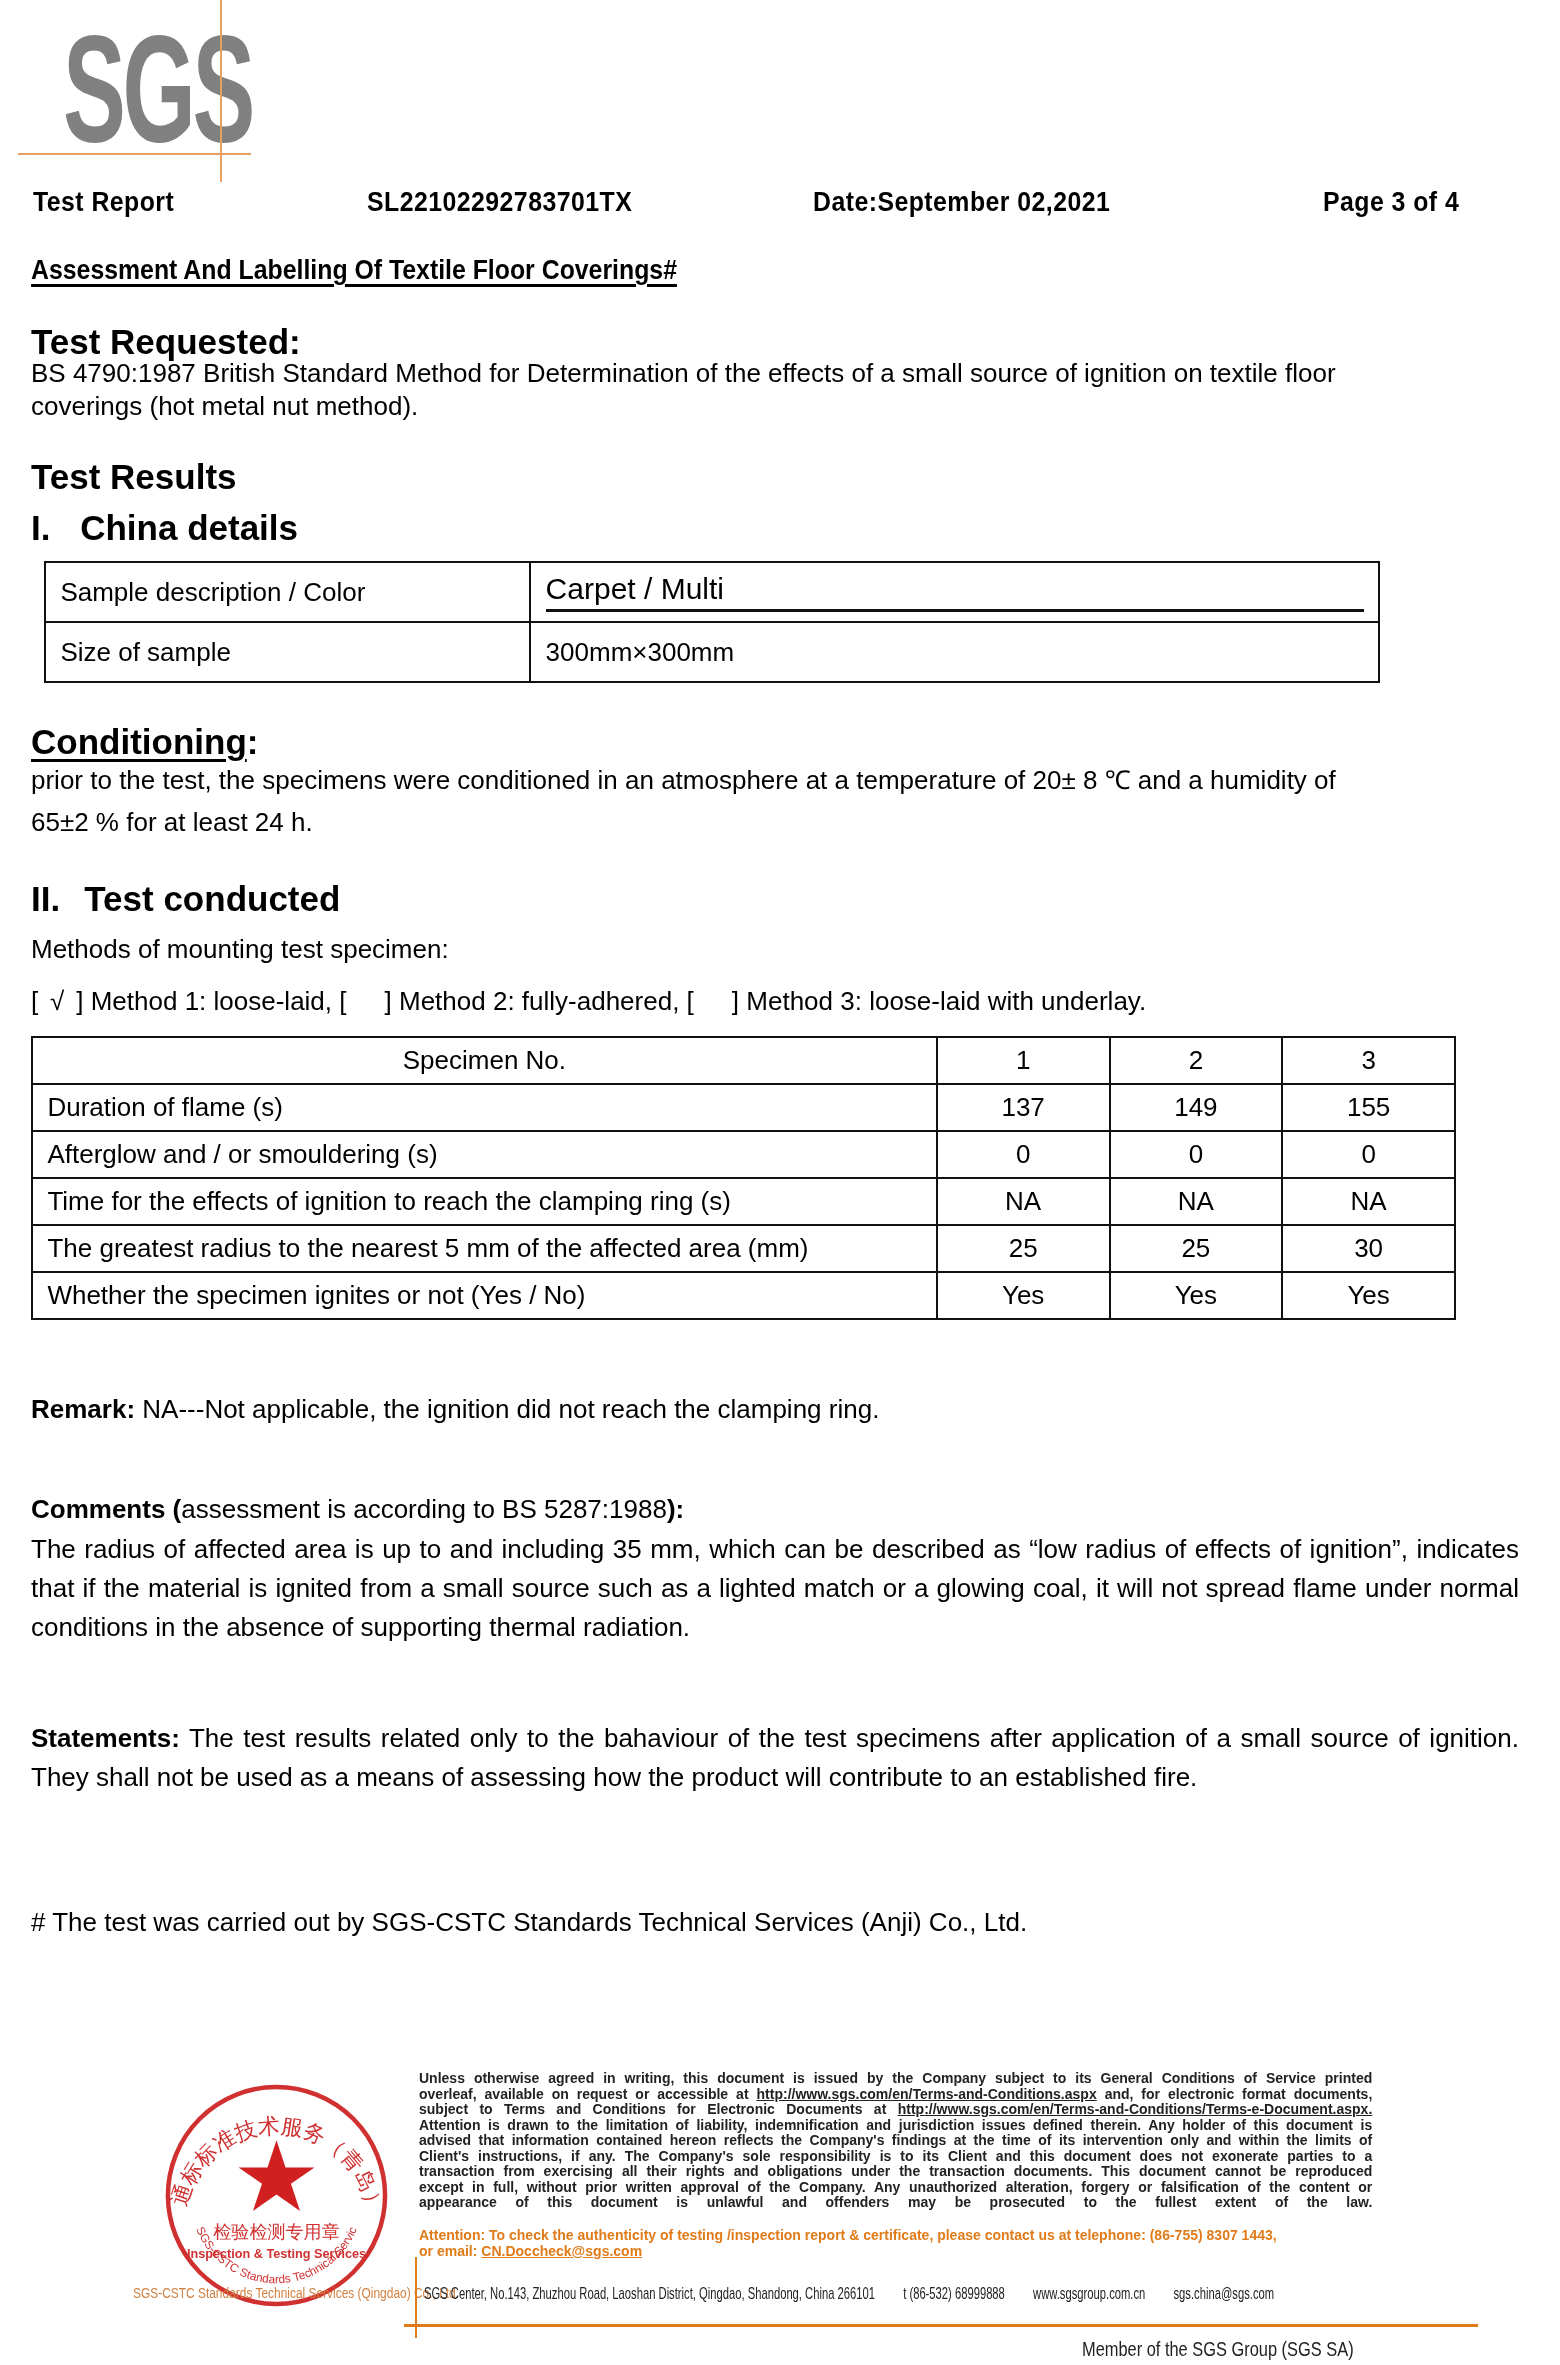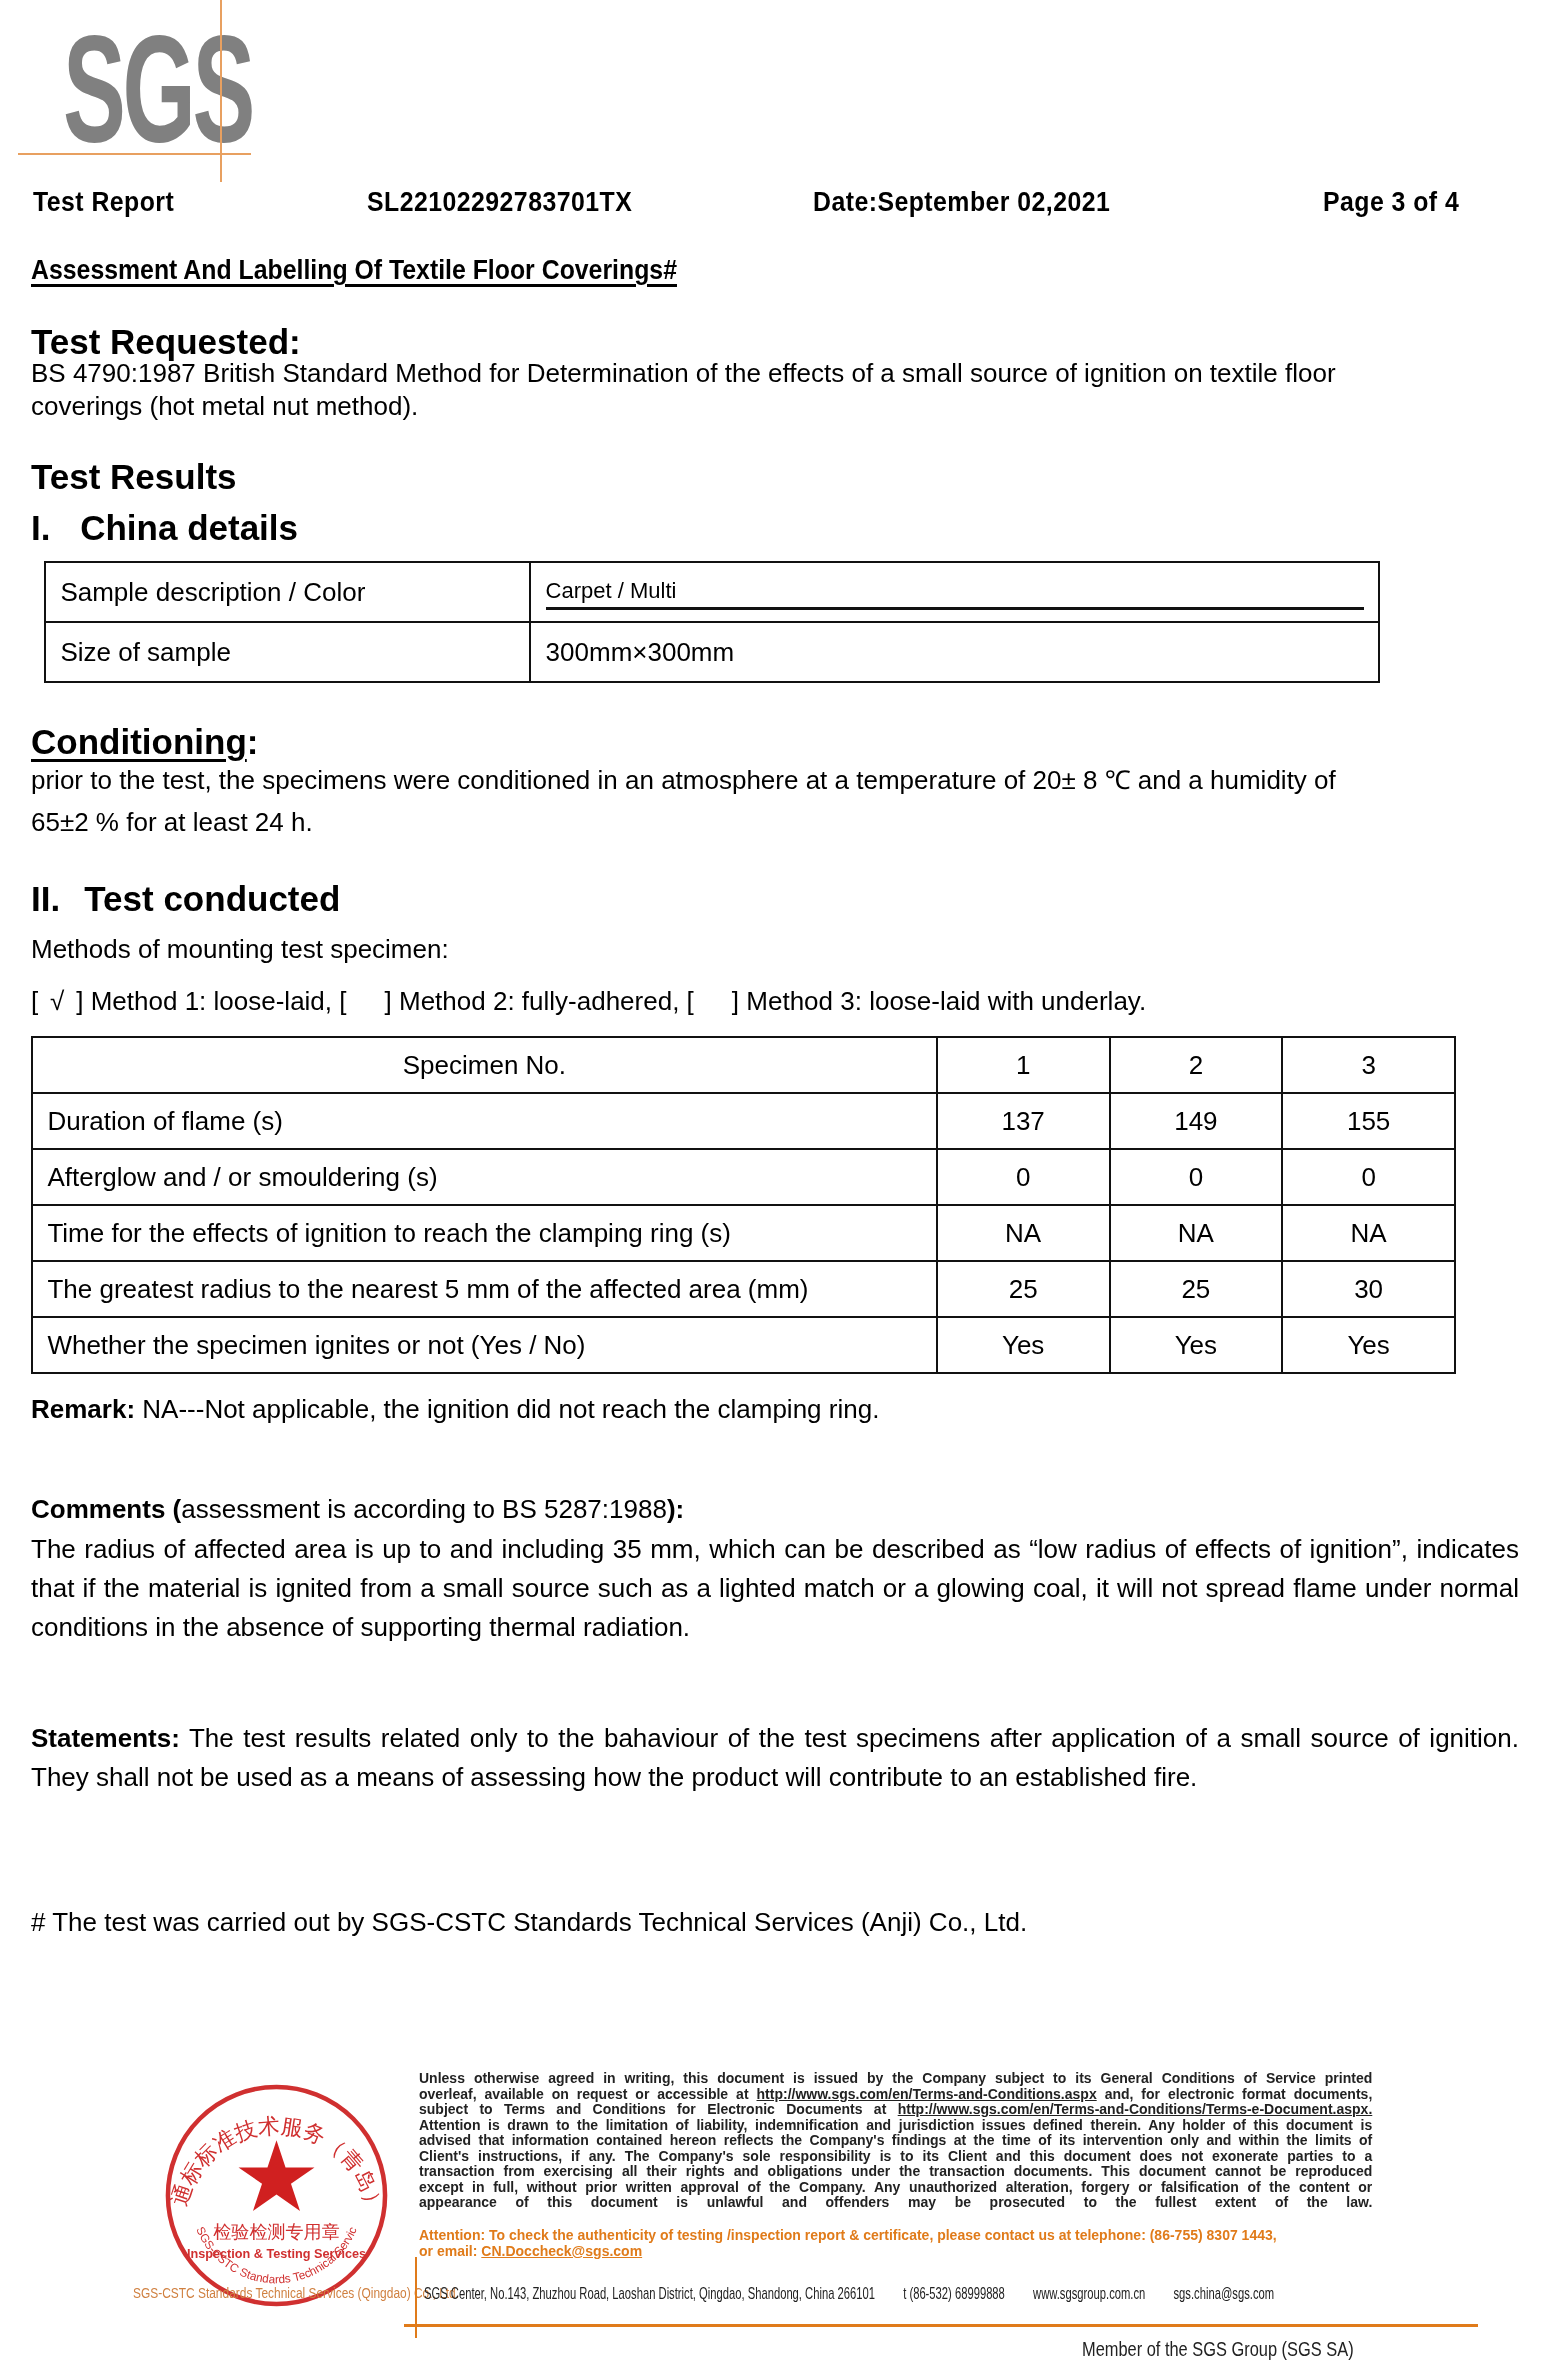--- a/index.html
+++ b/index.html
@@ -24,24 +24,24 @@
   .h-bold { font-size: 35px; font-weight: bold; white-space: nowrap; }
   .para { font-size: 26px; line-height: 39px; white-space: nowrap; }
   .justify { white-space: normal; text-align: justify; text-align-last: left; }
 
   
   table { border-collapse: collapse; position: absolute; }
   td { border: 2.7px solid #111; font-size: 26px; padding: 0 14.4px; vertical-align: middle; white-space: nowrap; }
   #sample-table { left: 44px; top: 561px; width: 1336px; }
   #sample-table td { height: 60px; }
   #sample-table td.c1 { width: 547px; }
-  .underline-cell { border-bottom: 3.6px solid #111; display: inline-block; width: 818px; padding-bottom: 3.6px; font-size: 22px; }
+  .underline-cell { border-bottom: 3.6px solid #111; display: inline-block; width: 818px; padding-bottom: 3.6px; font-size: 30px; }
 
   #results-table { left: 31px; top: 1036px; width: 1425px; }
-  #results-table td { height: 56px; }
+  #results-table td { height: 47px; }
   #results-table td.lbl { width: 905px; }
   #results-table td.num { width: 173px; text-align: center; padding: 0; }
   #results-table tr.head td.lbl { text-align: center; }
 
   
   #stamp { left: 158px; top: 2077px; width: 237px; height: 237px; }
   #stamp-caption { left: 133px; top: 2284px; font-size: 15.3px; color: #d08040; white-space: nowrap; transform: scaleX(0.78); transform-origin: left top; }
   #legal { left: 419px; top: 2071px; width: 993px; font-size: 14.6px; line-height: 15.5px; color: #222; font-weight: bold; text-align: justify; text-align-last: justify; transform: scaleX(0.96); transform-origin: left top; }
   #legal .ln { display: block; white-space: nowrap; }
   #legal a, #legal .u { text-decoration: underline; color: #222; }

